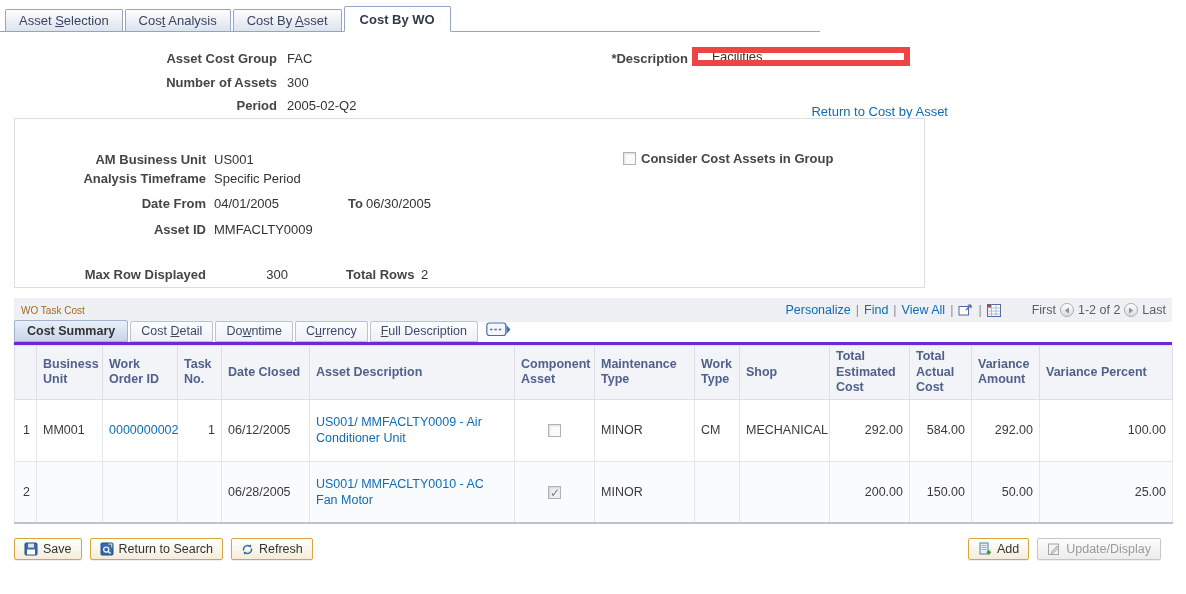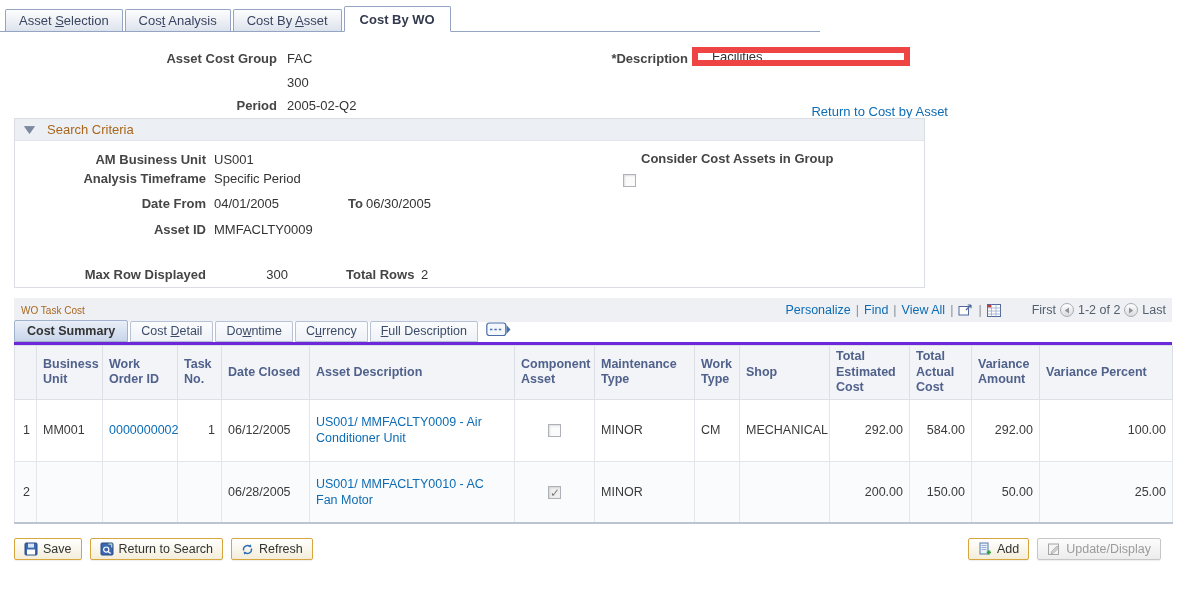--- a/index.html
+++ b/index.html
@@ -86,37 +86,30 @@
 
   <div class="tabbar">
     <div class="tab"><span>Asset </span><span class="key">S</span><span>election</span></div>
     <div class="tab"><span>Cos</span><span class="key">t</span><span> Analysis</span></div>
     <div class="tab"><span>Cost By </span><span class="key">A</span><span>sset</span></div>
     <div class="tab active"><span>Cost By WO</span></div>
   </div>
 
   <div class="abs lbl ralign" style="left:14px;top:51px;width:263px;">Asset Cost Group</div>
   <div class="abs val" style="left:287px;top:51px;">FAC</div>
+  <div class="abs lbl ralign" style="left:14px;top:75px;width:263px;">Number of Assets</div>
   <div class="abs val" style="left:287px;top:75px;">300</div>
   <div class="abs lbl ralign" style="left:14px;top:98px;width:263px;">Period</div>
   <div class="abs val" style="left:287px;top:98px;">2005-02-Q2</div>
 
   <div class="abs lbl ralign" style="left:538px;top:51px;width:150px;">*Description</div>
   <input id="desc-input" type="text" value="Facilities" style="">
   <div class="abs ralign" style="left:798px;top:104px;width:150px;"><a>Return to Cost by Asset</a></div>
 
   <div class="search-box">
-    <div class="search-head">
-      <span style="display:inline-flex;">
-        <svg width="11" height="8" viewBox="0 0 11 8">
-            <path d="M0.5 0.5 h10 l-5 7z" fill="#7c8aa0" stroke="#66748c" stroke-width="0.6"></path>
-          </svg>
-      </span>
-      <span class="section-title">Search Criteria</span>
-    </div>
     <div class="abs lbl ralign" style="left:0;top:33px;width:191px;">AM Business Unit</div>
     <div class="abs val" style="left:199px;top:33px;">US001</div>
     <div class="abs lbl ralign" style="left:0;top:52px;width:191px;">Analysis Timeframe</div>
     <div class="abs val" style="left:199px;top:52px;">Specific Period</div>
     <div class="abs lbl ralign" style="left:0;top:77px;width:191px;">Date From</div>
     <div class="abs val" style="left:199px;top:77px;">04/01/2005</div>
     <div class="abs lbl" style="left:333px;top:77px;">To</div>
     <div class="abs val" style="left:351px;top:77px;">06/30/2005</div>
     <div class="abs lbl ralign" style="left:0;top:103px;width:191px;">Asset ID</div>
     <div class="abs val" style="left:199px;top:103px;">MMFACLTY0009</div>

